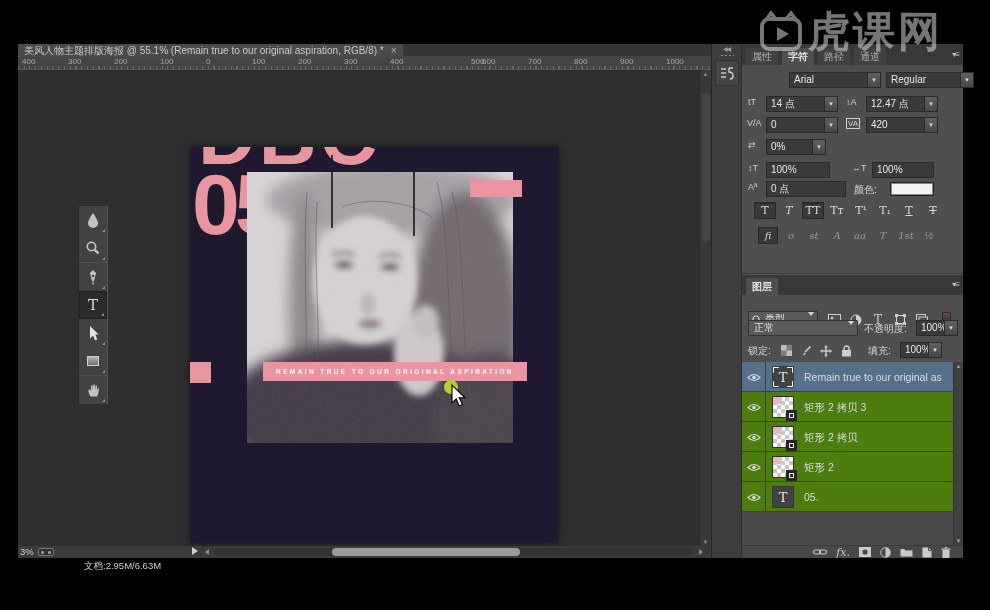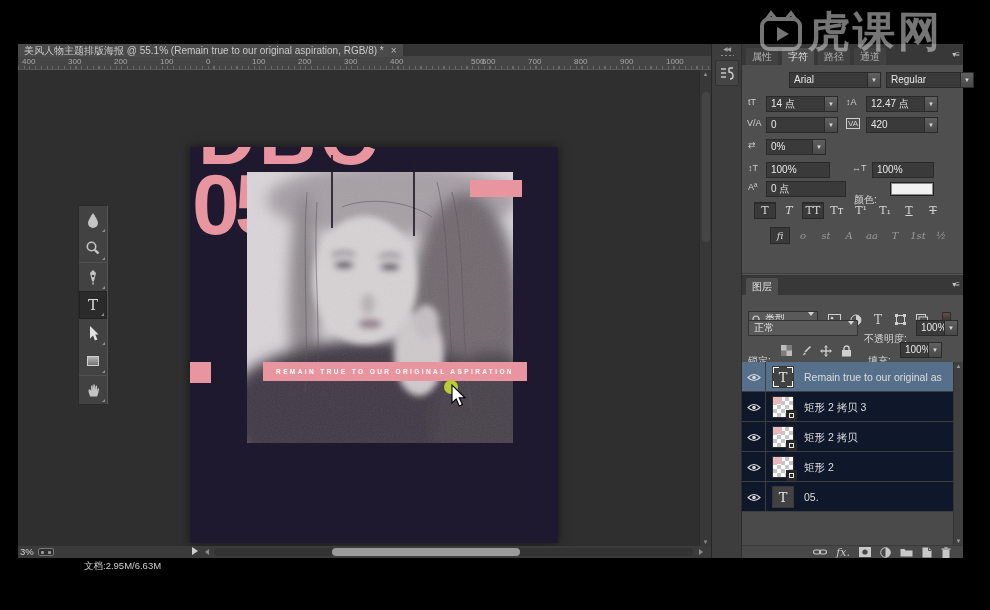--- a/index.html
+++ b/index.html
@@ -60,48 +60,48 @@
   .dock{position:absolute;left:694px;top:0;width:30px;height:514px;background:#3d3d3d;border-right:1px solid #2c2c2c;}
   .dock-collapse{position:absolute;top:1px;left:0;width:100%;text-align:center;color:#9f9f9f;font-size:6px;letter-spacing:-1px;}
   .dock-grip{position:absolute;top:10px;left:8px;width:14px;height:3px;
     background-image:radial-gradient(#8b8b8b 35%,transparent 40%);background-size:4px 3px;}
   .dock-btn{position:absolute;top:16px;left:3px;width:24px;height:26px;background:#454545;border:1px solid #303030;border-radius:2px;display:flex;align-items:center;justify-content:center;}
 
   
   .panel{position:absolute;left:724px;top:0;width:221px;height:514px;background:#4f4f4f;}
   .ptab-strip{position:absolute;left:0;top:0;width:100%;height:21px;background:#383838;}
   .ptab{position:absolute;top:4px;height:17px;font-size:10px;line-height:17px;padding:0 6px;color:#b2b2b2;background:#414141;border-radius:2px 2px 0 0;}
-  .ptab.active{background:#4f4f4f;color:#e3e3e3;}
+  .ptab.active{background:#4f4f4f;color:#e3e3e3;font-weight:bold;}
   .pmenu{position:absolute;right:4px;width:14px;color:#c3c3c3;font-size:8px;letter-spacing:-1px;text-align:right;}
   .prow{position:absolute;left:0;width:100%;height:17px;}
   .picon{position:absolute;top:1px;font-size:9px;color:#cfcfcf;white-space:nowrap;}
   .fieldwrap{position:absolute;top:0;display:flex;height:16px;}
   .field{background:#3a3a3a;border:1px solid #2a2a2a;color:#e8e8e8;font-size:10px;line-height:14px;padding:0 4px;flex:1;white-space:nowrap;overflow:hidden;}
   .dd{width:13px;background:linear-gradient(#606060,#484848);border:1px solid #2a2a2a;border-left:none;color:#d6d6d6;text-align:center;font-size:6px;line-height:14px;}
   .combo{position:absolute;top:0;height:16px;background:#5a5a5a;border:1px solid #323232;border-radius:1px;color:#e6e6e6;font-size:10px;line-height:14px;padding:0 14px 0 5px;white-space:nowrap;overflow:hidden;}
   .updn{position:absolute;right:3px;top:3px;}
   .updn .u{width:0;height:0;border-left:3px solid transparent;border-right:3px solid transparent;border-bottom:4px solid #d2d2d2;margin-bottom:1px;}
   .updn .d{width:0;height:0;border-left:3px solid transparent;border-right:3px solid transparent;border-top:4px solid #d2d2d2;}
   .swatch{position:absolute;top:1px;width:44px;height:14px;border:1px solid #222;box-shadow:inset 0 0 0 1px #888;}
-  .plabel{position:absolute;top:12px;font-size:10px;color:#d6d6d6;white-space:nowrap;}
+  .plabel{position:absolute;top:2px;font-size:10px;color:#d6d6d6;white-space:nowrap;}
   .sbtn{width:22px;height:17px;margin-right:2px;display:flex;align-items:center;justify-content:center;color:#d6d6d6;font-family:"DejaVu Serif",serif;font-size:11px;}
   .sbtn.active{background:#393939;border:1px solid #292929;box-shadow:inset 0 1px 0 #2c2c2c;}
   .sbtn.it{font-style:italic;} .sbtn.un{text-decoration:underline;} .sbtn.st{text-decoration:line-through;}
   .obtn{width:20px;height:17px;margin-right:3px;display:flex;align-items:center;justify-content:center;color:#9a9a9a;font-family:"DejaVu Serif",serif;font-style:italic;font-size:10px;}
   .obtn.active{background:#393939;border:1px solid #292929;color:#d6d6d6;}
   .pdivider{position:absolute;left:0;width:100%;height:2px;background:linear-gradient(#353535,#5d5d5d);}
 
   
   .lfilter-box{position:absolute;left:6px;top:0;width:70px;height:16px;background:#5a5a5a;border:1px solid #323232;color:#e6e6e6;font-size:10px;line-height:14px;padding:0 12px 0 16px;}
   .mag{position:absolute;left:3px;top:3px;width:10px;height:10px;}
   .lficon{position:absolute;top:1px;width:16px;height:15px;display:flex;align-items:center;justify-content:center;color:#cfcfcf;}
   .lftoggle{position:absolute;top:1px;width:9px;height:14px;background:linear-gradient(#6d4a4a,#3c3c3c 55%);border:1px solid #2a2a2a;border-radius:1px;}
   .lockicon{position:absolute;top:1px;width:16px;height:15px;display:flex;align-items:center;justify-content:center;color:#c9c9c9;}
   .llist{position:absolute;left:0;width:100%;overflow:hidden;background:#4a4a4a;}
-  .lrow{position:relative;width:211px;height:30px;background:#0f172a;border-bottom:1px solid #3e3e3e;}
+  .lrow{position:relative;width:211px;height:30px;background:#4d7c0f;border-bottom:1px solid #3e3e3e;}
   .lrow.selected{background:#56708c;}
   .leye{position:absolute;left:0;top:0;width:24px;height:30px;border-right:1px solid #3e3e3e;display:flex;align-items:center;justify-content:center;}
   .lthumbwrap{position:absolute;left:25px;top:0;width:32px;height:30px;display:flex;align-items:center;justify-content:center;}
   .lthumb{position:relative;width:22px;height:22px;}
   .lthumb.checker{background-color:#fff;background-image:linear-gradient(45deg,#c6c6c6 25%,transparent 25%,transparent 75%,#c6c6c6 75%),linear-gradient(45deg,#c6c6c6 25%,transparent 25%,transparent 75%,#c6c6c6 75%);background-size:8px 8px;background-position:0 0,4px 4px;border:1px solid #2e2e2e;}
   .lthumb .pinkpatch{position:absolute;left:0;top:0;width:9px;height:7px;background:#e8b9bd;}
   .lthumb .badge{position:absolute;right:-4px;bottom:-4px;width:11px;height:11px;background:#262626;display:flex;align-items:center;justify-content:center;}
   .lthumb .badge i{display:block;width:5px;height:5px;border:1px solid #e8e8e8;}
   .lthumb.ttext{background:#424242;display:flex;align-items:center;justify-content:center;border:1px solid #383838;}
   .lthumb.ttext span{font-family:"DejaVu Serif",serif;font-size:13px;color:#e6e6e6;}
@@ -376,21 +376,21 @@
       <div class="prow" style="top:158px;height:19px;display:flex;padding-left:12px;" id="styleRow">
           <div class="sbtn active">T</div>
           <div class="sbtn it">T</div>
           <div class="sbtn active">TT</div>
           <div class="sbtn">Tᴛ</div>
           <div class="sbtn">T¹</div>
           <div class="sbtn">T₁</div>
           <div class="sbtn un">T</div>
           <div class="sbtn st">T</div>
         </div>
-      <div class="prow" style="top:183px;height:19px;display:flex;padding-left:28px;" id="otRow">
+      <div class="prow" style="top:183px;height:19px;display:flex;padding-left:16px;" id="otRow">
           <div class="obtn active">fi</div>
           <div class="obtn">o</div>
           <div class="obtn">st</div>
           <div class="obtn">A</div>
           <div class="obtn">aa</div>
           <div class="obtn">T</div>
           <div class="obtn">1st</div>
           <div class="obtn">½</div>
         </div>
 

